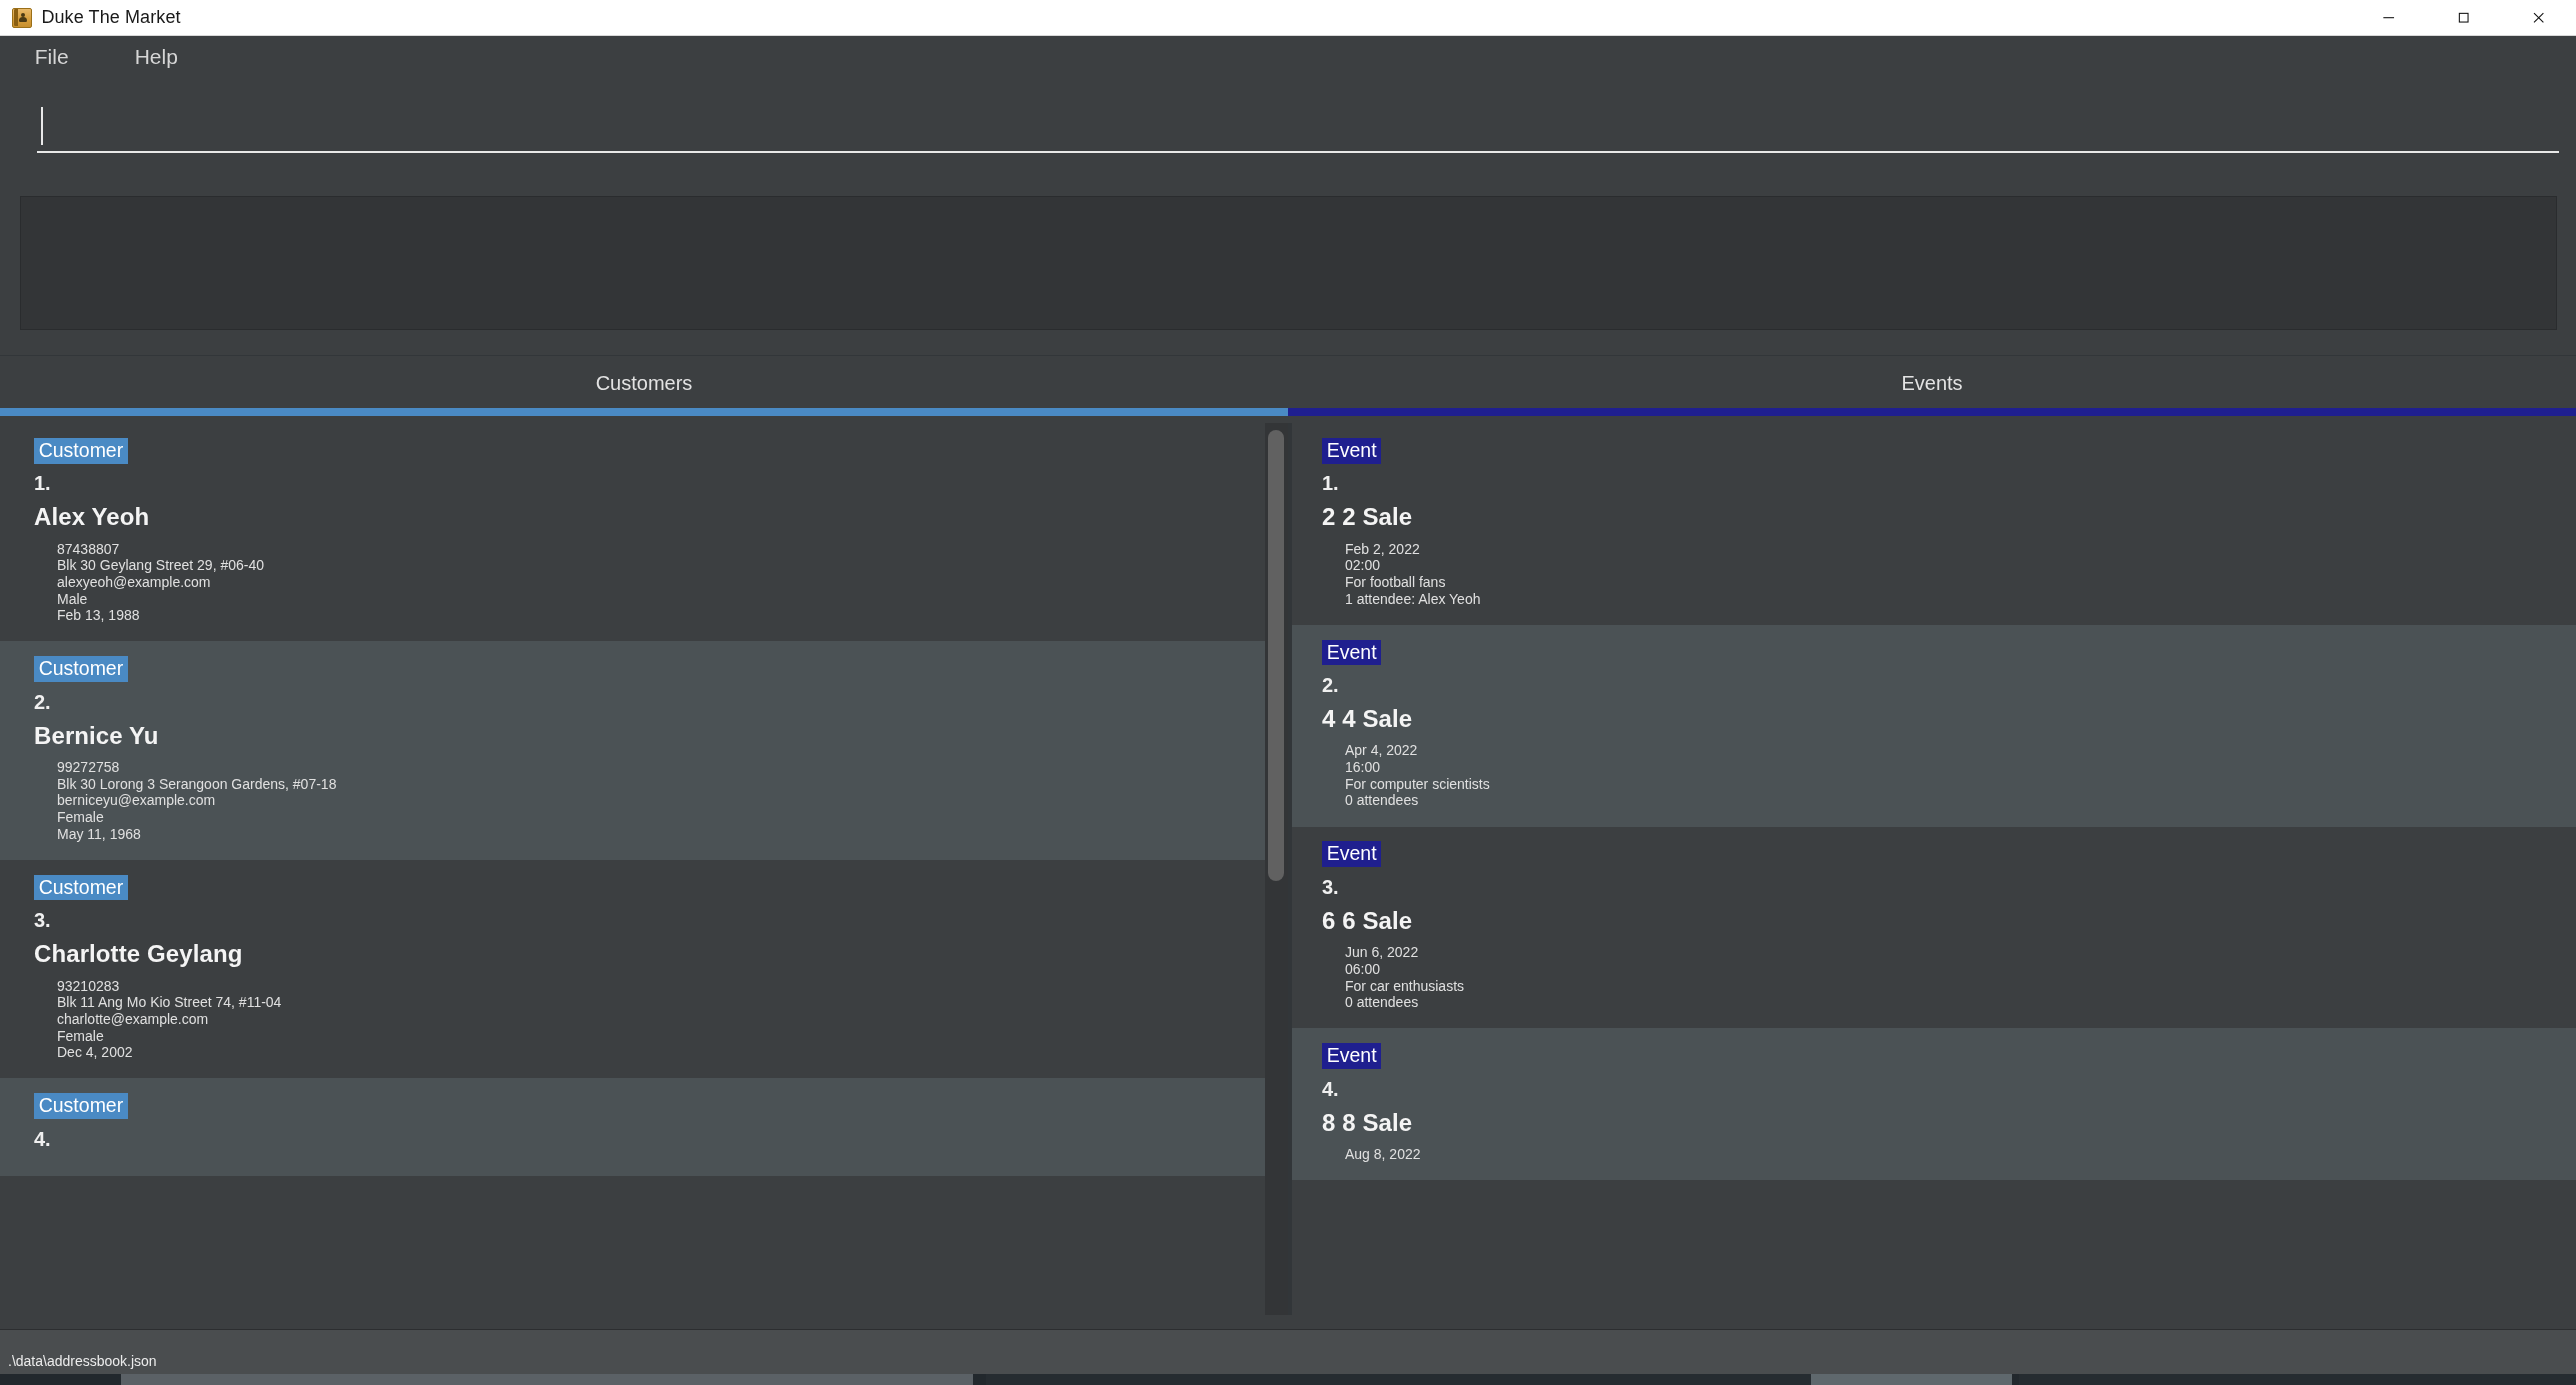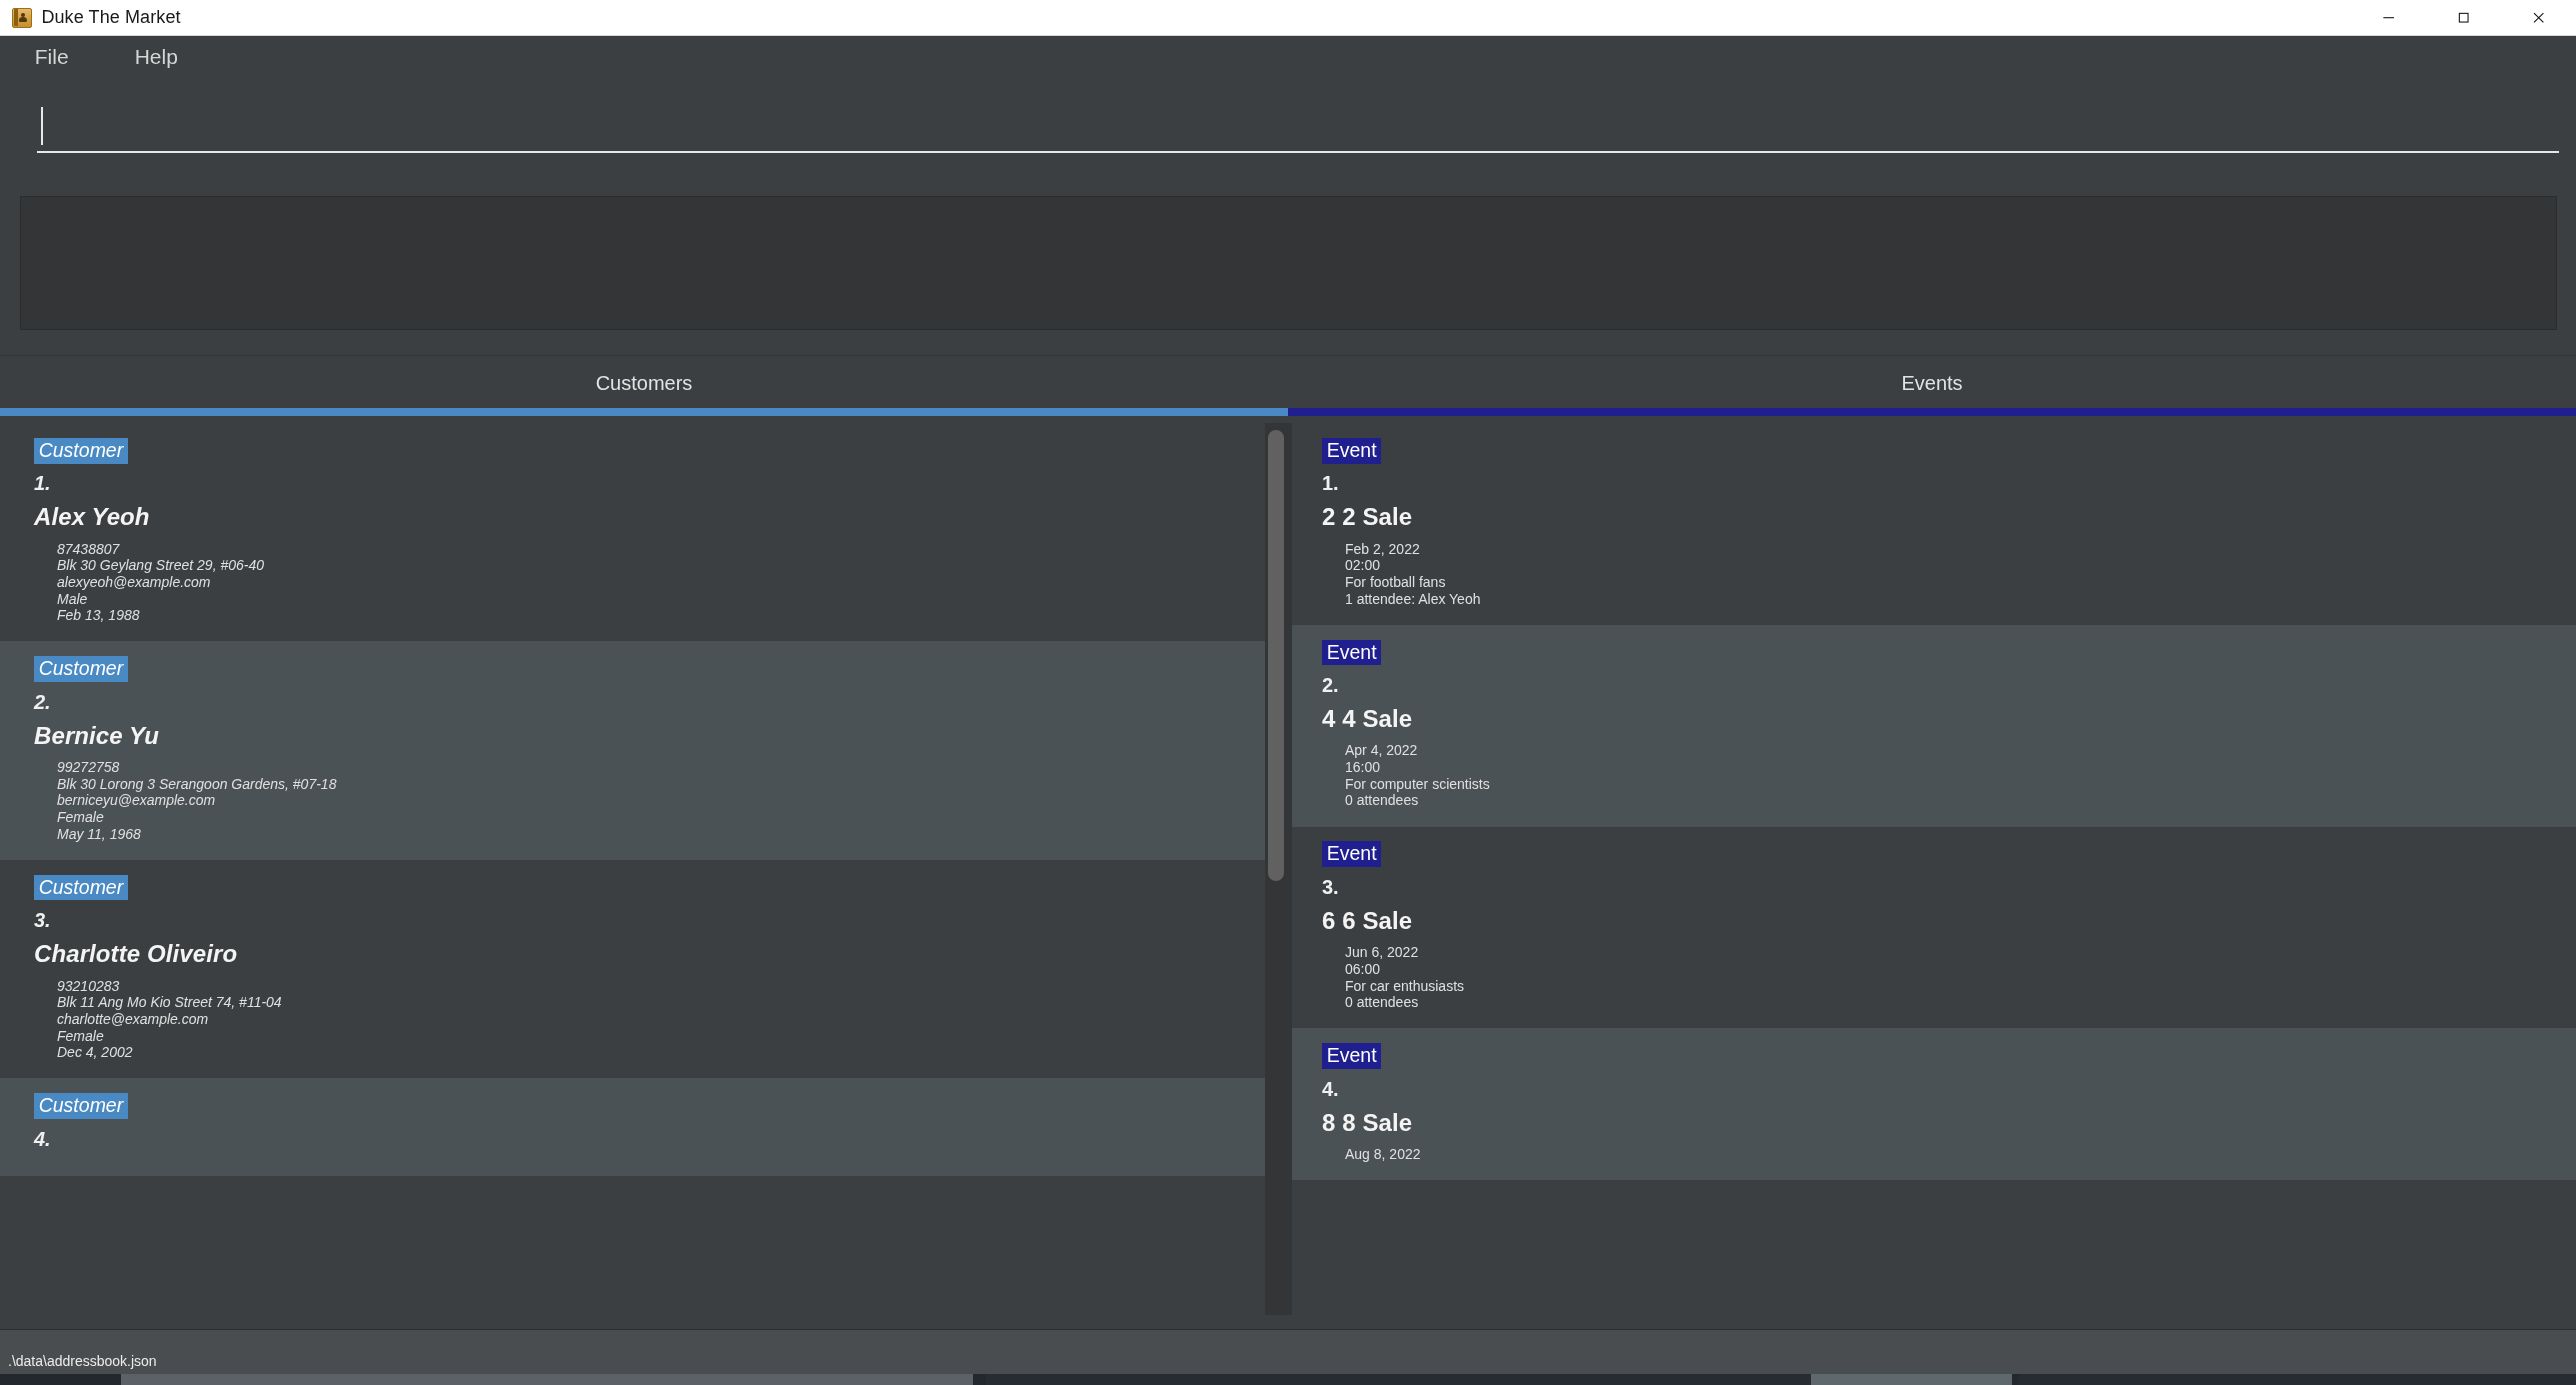--- a/index.html
+++ b/index.html
@@ -110,21 +110,21 @@
 
   
   .panels {
     position: absolute; top: 423px; left: 0; width: 2576px; height: 892px;
     display: flex; background: #323639;
   }
   .panel {
     position: relative; height: 892px; overflow: hidden;
     background: #3c3f41;
   }
-  .panel.customers { width: 1288px; font-style: italic; }
+  .panel.customers { width: 1288px; }
   .panel.events    { width: 1288px; }
 
   .panel-inner {
     position: absolute; top: 0; left: 0; right: 0; bottom: 0;
     padding-right: 0;
   }
   .card {
     padding: 14.8px 19px 17.4px 34px;
     background: #3c3f41;
   }
@@ -270,21 +270,21 @@
           <div class="card-line">99272758</div>
           <div class="card-line">Blk 30 Lorong 3 Serangoon Gardens, #07-18</div>
           <div class="card-line">berniceyu@example.com</div>
           <div class="card-line">Female</div>
           <div class="card-line">May 11, 1968</div>
         </div>
 
         <div class="card">
           <span class="badge customer">Customer</span>
           <div class="card-index">3.</div>
-          <div class="card-title">Charlotte Oliveiro</div>
+          <div class="card-title">Charlotte Geylang</div>
           <div class="card-line">93210283</div>
           <div class="card-line">Blk 11 Ang Mo Kio Street 74, #11-04</div>
           <div class="card-line">charlotte@example.com</div>
           <div class="card-line">Female</div>
           <div class="card-line">Dec 4, 2002</div>
         </div>
 
         <div class="card alt">
           <span class="badge customer">Customer</span>
           <div class="card-index">4.</div>

